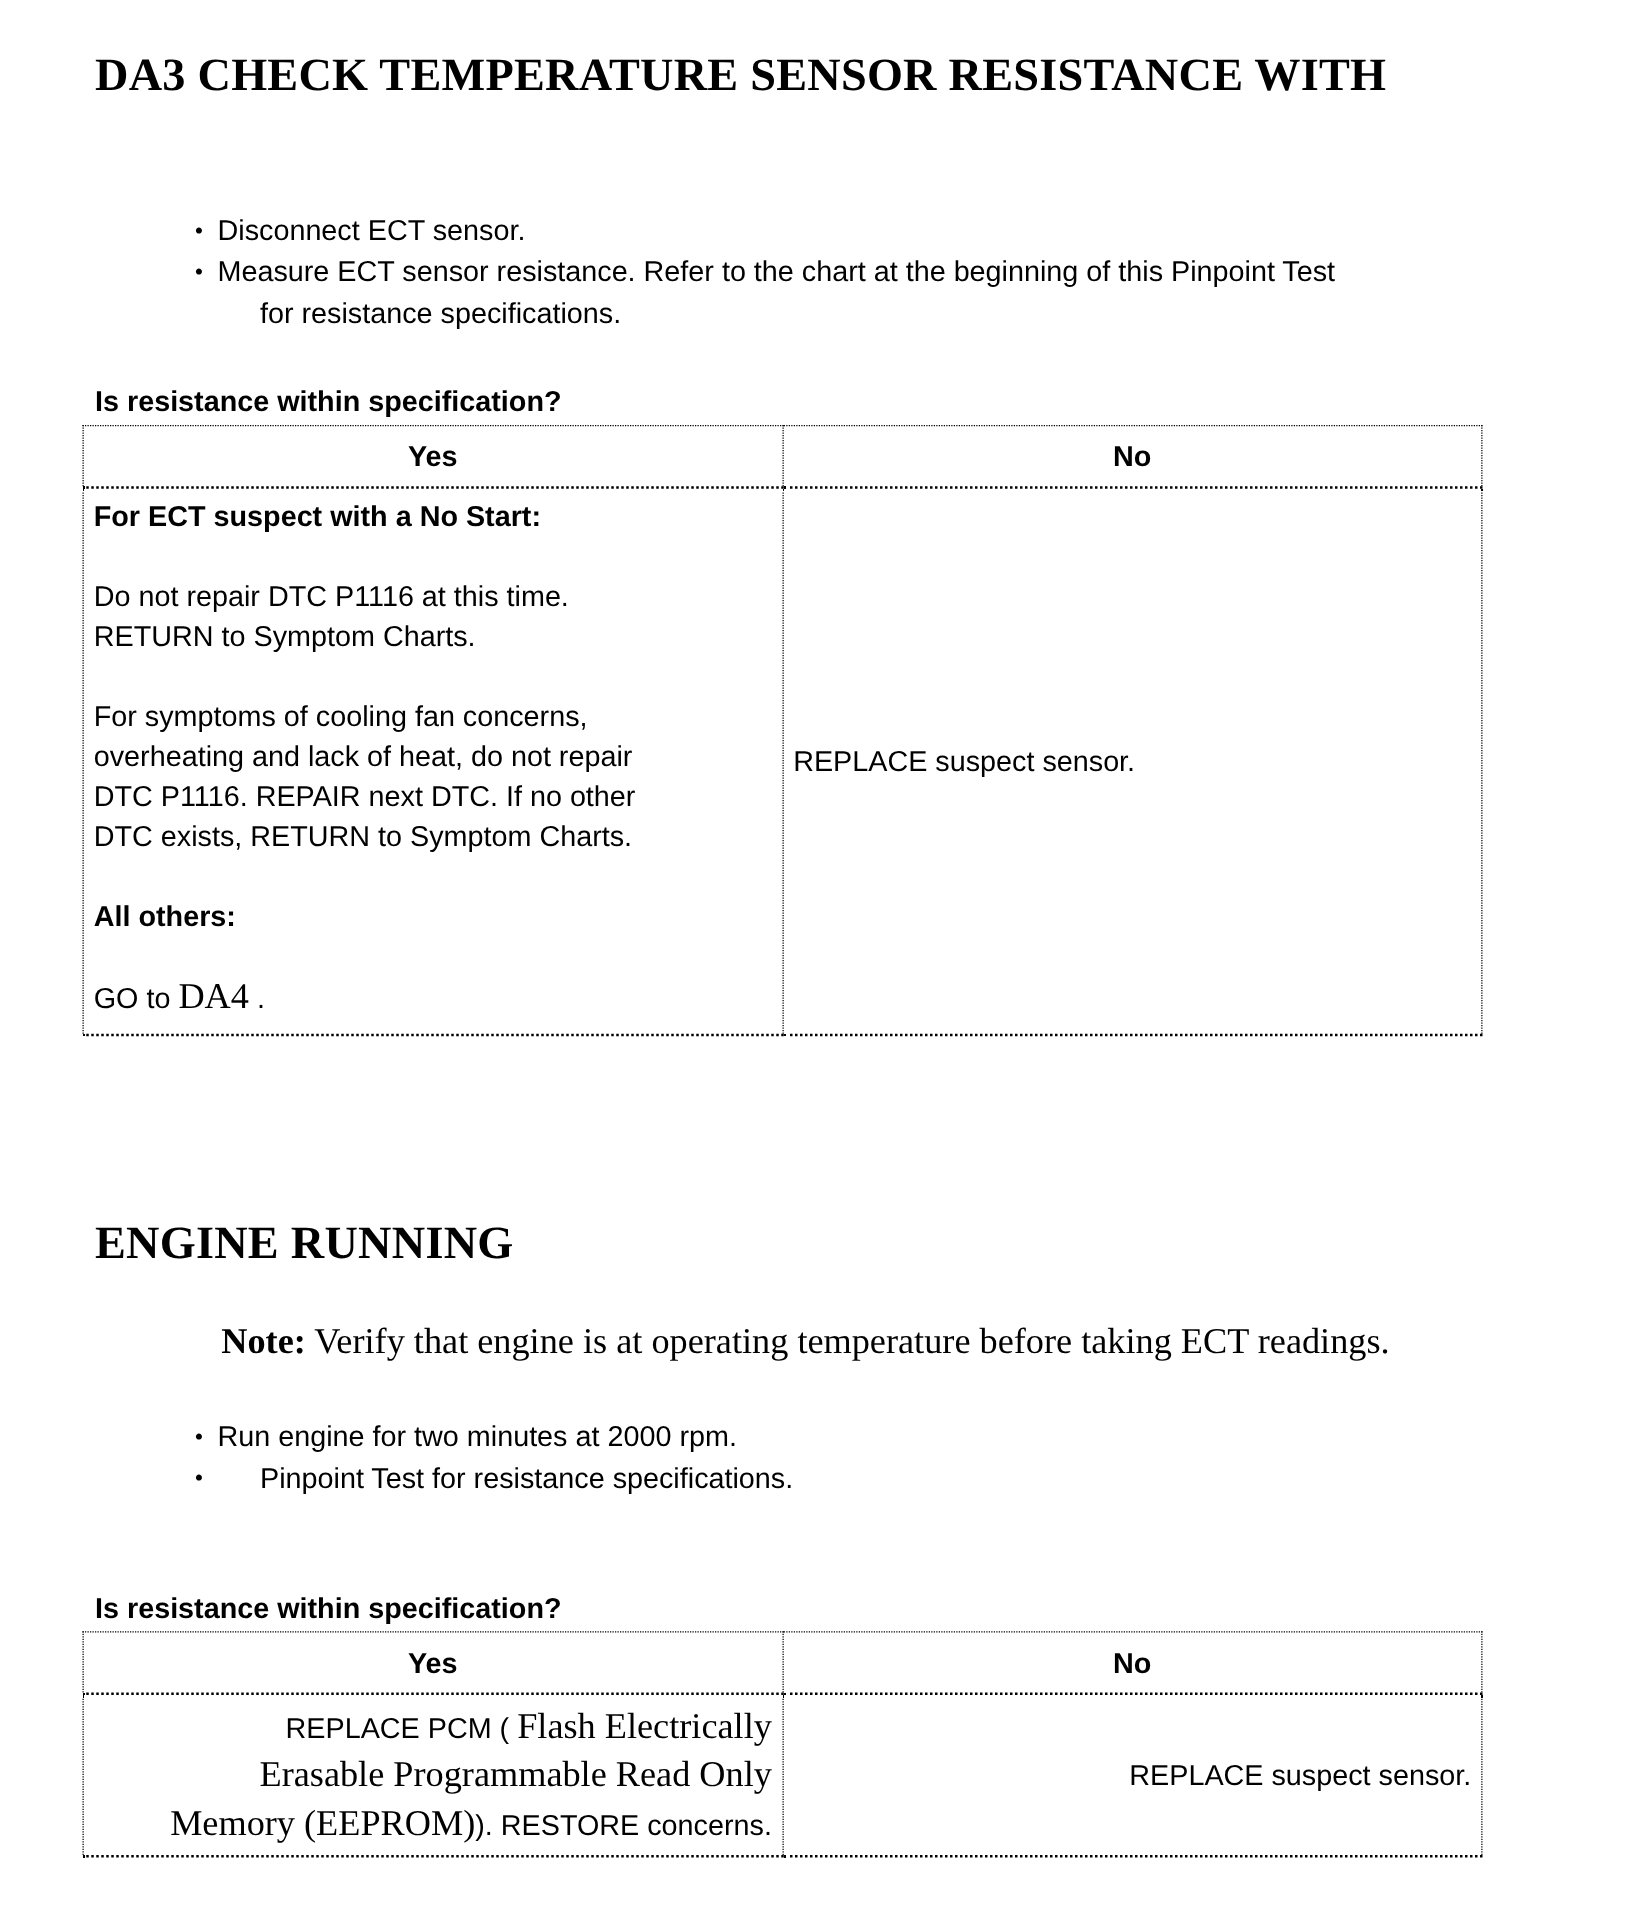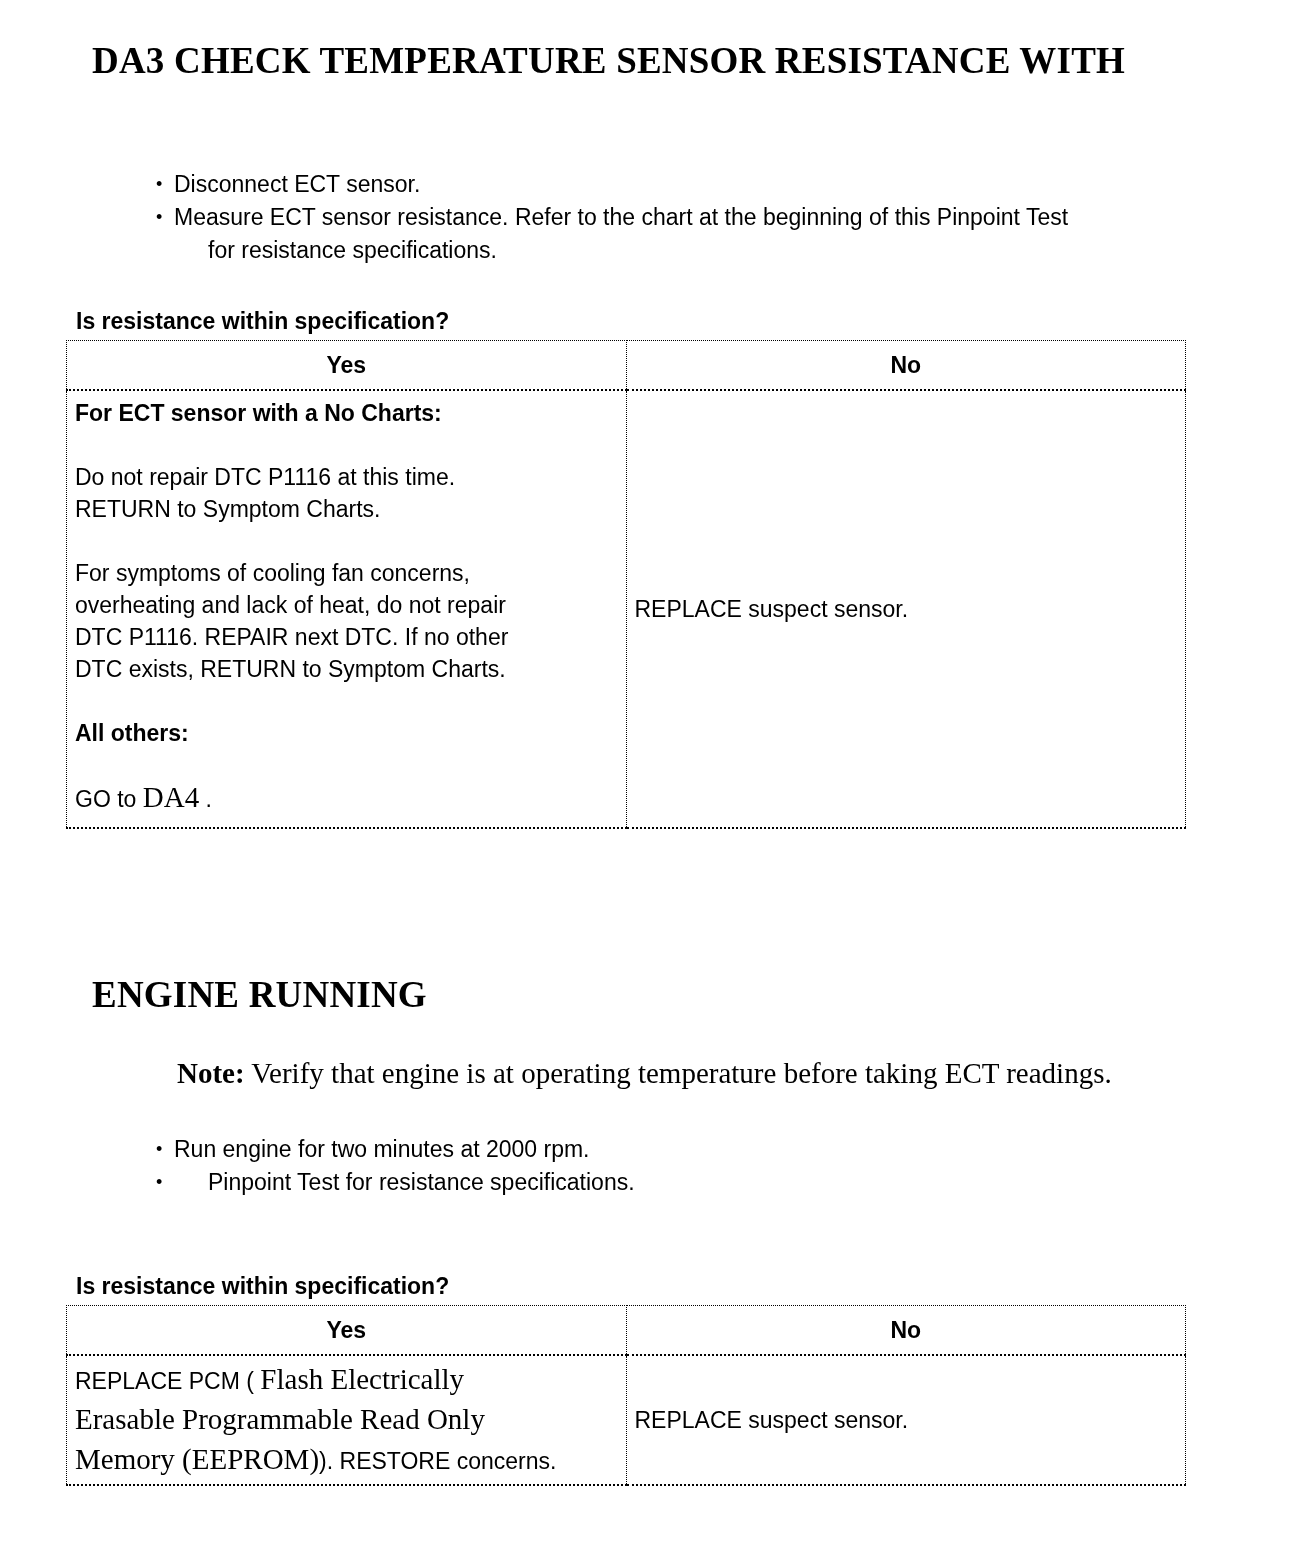--- a/index.html
+++ b/index.html
@@ -1,17 +1,17 @@
 <!DOCTYPE html>
 <html><head>
 <meta charset="utf-8">
 <style>
   html, body { margin:0; padding:0; background:#fff; }
   body { width:1312px; height:1544px; position:relative; color:#000; font-family:"Liberation Sans", sans-serif; }
-  .h1 { position:absolute; left:92px; font-family:"Liberation Serif", serif; font-weight:bold; font-size:37px; line-height:45px; margin:0; letter-spacing:0.2px; }
+  .h1 { position:absolute; left:76px; font-family:"Liberation Serif", serif; font-weight:bold; font-size:37px; line-height:45px; margin:0; letter-spacing:0.2px; }
   ul.bullets { position:absolute; left:156px; margin:0; padding:0; list-style:none; font-size:23px; line-height:33px; }
   ul.bullets li { position:relative; padding-left:18px; }
   ul.bullets li .bdot { position:absolute; left:0; top:0; font-size:18px; }
   ul.bullets li .cont { display:block; padding-left:34px; }
   .q { position:absolute; left:76px; font-weight:bold; font-size:23px; line-height:28px; }
   table.yn { position:absolute; left:66px; width:1120px; border-collapse:collapse; table-layout:fixed; }
   table.yn td, table.yn th { border:1px dotted #000; vertical-align:middle; font-size:23px; line-height:32px; padding:4px 8px; }
   table.yn th { font-weight:bold; text-align:center; height:40px; border-bottom:2px dotted #000; }
   table.yn tr:last-child td { border-bottom:2px dotted #000; }
   .cell-p { margin:0; }
@@ -42,21 +42,21 @@
 <div class="q" style="top:307px;">Is resistance within specification?</div>
 
 <table class="yn" style="top:340px;">
   <tbody>
       <tr>
     <th>Yes</th>
     <th>No</th>
   </tr>
   <tr style="height:438px;">
     <td style="vertical-align:top; padding-top:6px;">
-      <p class="cell-p b">For ECT sensor with a No Charts:</p>
+      <p class="cell-p b">For ECT suspect with a No Start:</p>
       <p class="cell-p">
         <span>Do not repair DTC P1116 at this time.</span><br>
         <span>RETURN to Symptom Charts.</span>
       </p>
       <p class="cell-p">
         <span>For symptoms of cooling fan concerns,</span><br>
         <span>overheating and lack of heat, do not repair</span><br>
         <span>DTC P1116. REPAIR next DTC. If no other</span><br>
         <span>DTC exists, RETURN to Symptom Charts.</span>
       </p>
@@ -91,21 +91,21 @@
 </ul>
 
 <div class="q" style="top:1272px;">Is resistance within specification?</div>
 
 <table class="yn" style="top:1305px;">
   <tbody>
       <tr>
     <th>Yes</th>
     <th>No</th>
   </tr>
-  <tr style="height:130px;">
+  <tr style="height:130px;text-align:right;">
     <td style="line-height:38px;">
       <span>REPLACE PCM ( </span><span class="serif">Flash Electrically</span><br>
       <span class="serif">Erasable Programmable Read Only</span><br>
       <span class="serif">Memory (EEPROM)</span><span>). RESTORE concerns.</span>
     </td>
     <td>REPLACE suspect sensor.</td>
   </tr>
 </tbody>
   </table>
 

